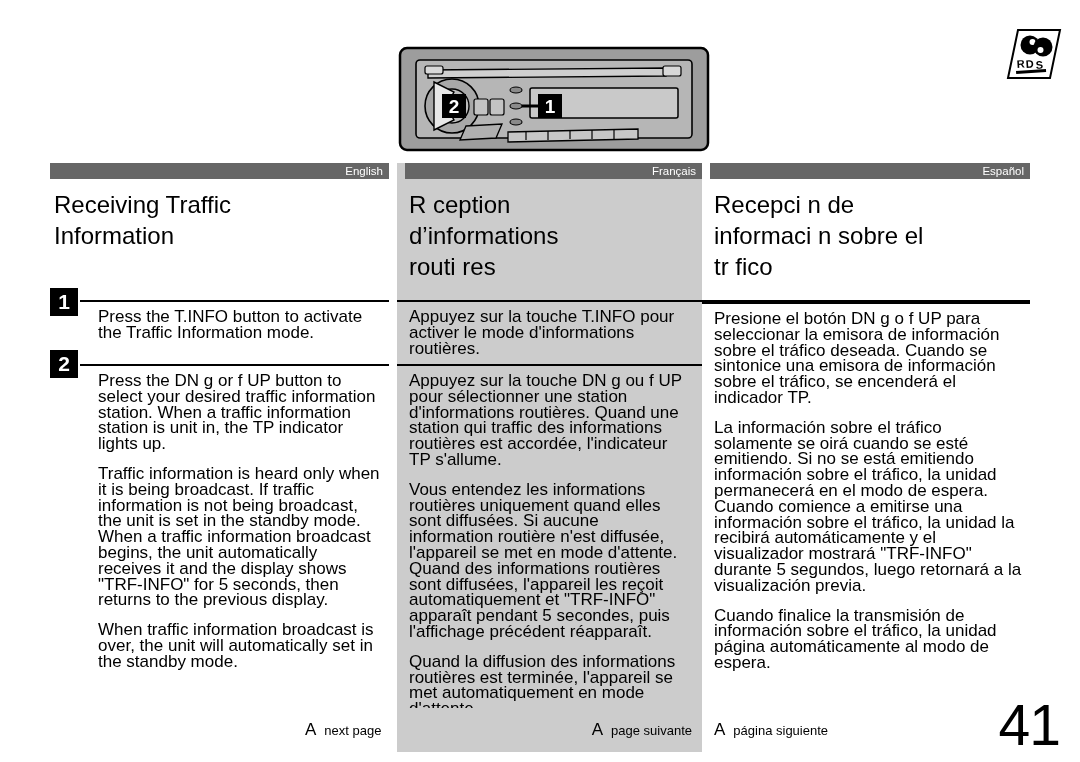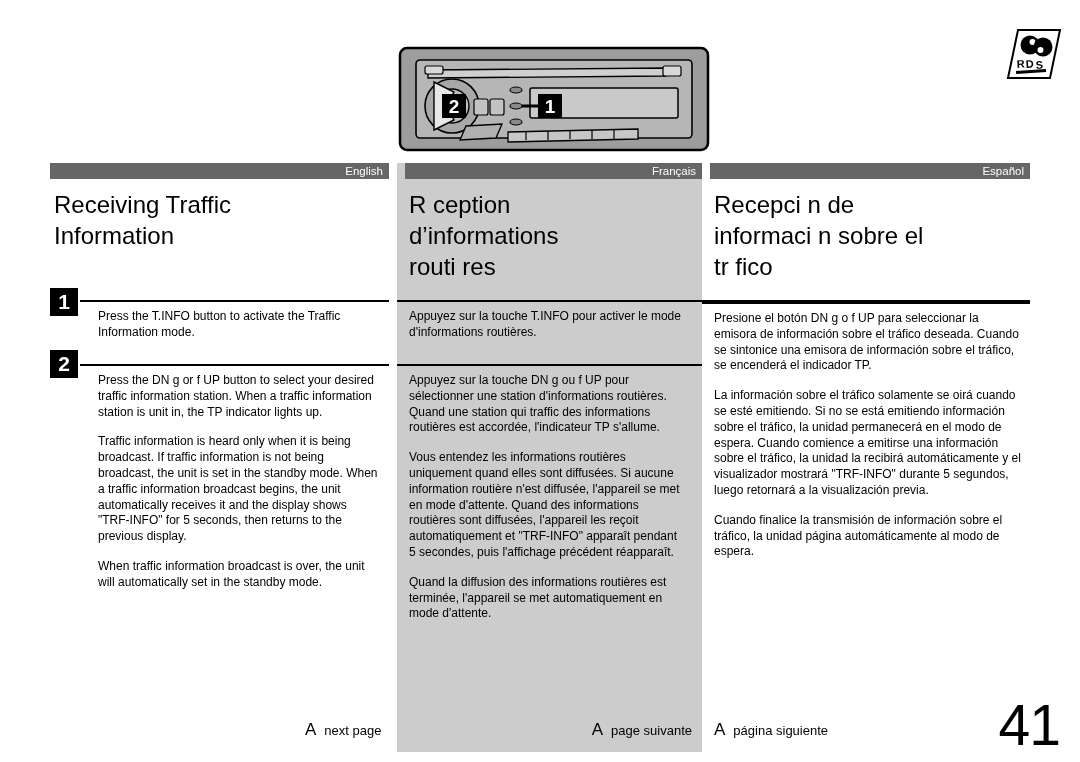--- a/index.html
+++ b/index.html
@@ -77,21 +77,21 @@
   .col-fr .heading, .col-es .heading { padding-left: 12px; }
 
   .rule {
     border-top: 2px solid #000;
     margin: 0 0 0 0;
   }
   .col-en .rule { margin-left: 30px; }
   .col-fr .rule, .col-es .rule { margin-left: 0; }
 
   .body-block {
-    font-size: 12px;
+    font-size: 17px;
     line-height: 15.8px;
     padding: 7px 8px 0 0;
   }
   .col-en .body-block { padding-left: 48px; }
   .col-fr .body-block { padding-left: 12px; padding-right: 20px; }
   .col-es .body-block { padding-left: 12px; padding-right: 8px; }
 
   .para { margin: 0 0 14px 0; }
   .para:last-child { margin-bottom: 0; }
 

